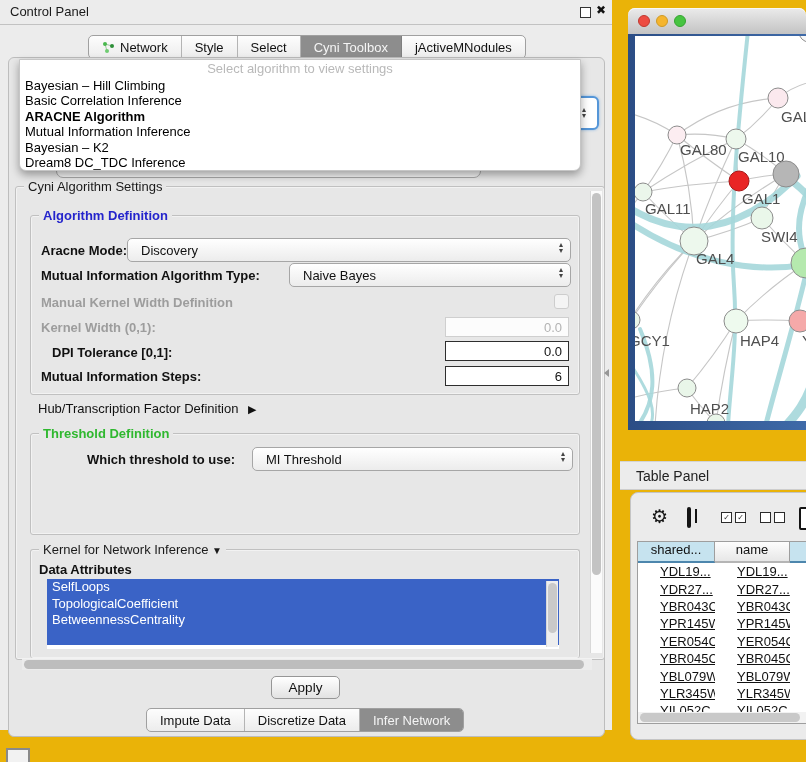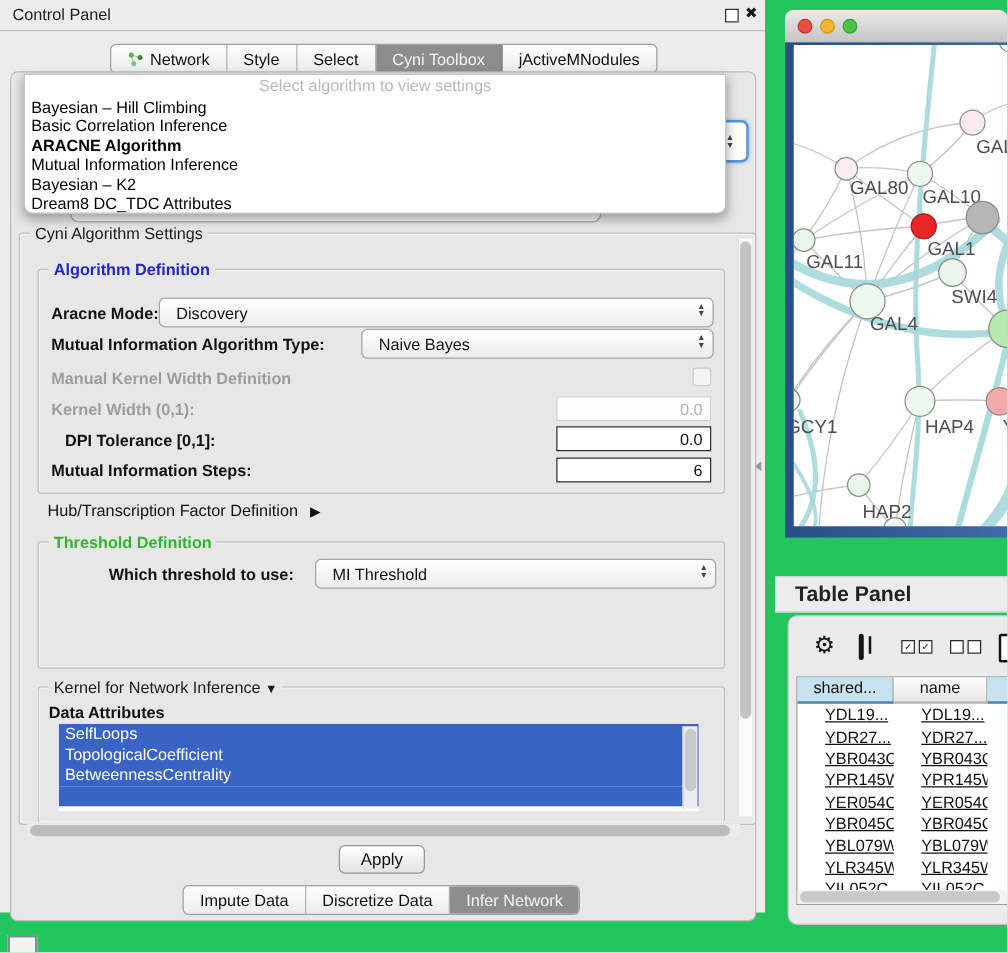--- a/index.html
+++ b/index.html
@@ -1,16 +1,16 @@
 <!DOCTYPE html>
 <html><head>
 <meta charset="utf-8">
 <style>
   html,body{margin:0;padding:0;}
-  .page{position:relative;width:806px;height:762px;overflow:hidden;background:#22c55e;
+  .page{position:relative;width:806px;height:762px;overflow:hidden;background:#eab308;
         font-family:"Liberation Sans","DejaVu Sans",sans-serif;color:#111;}
   .abs{position:absolute;}
 
   
   .cp{left:0;top:6;width:612px;height:730px;background:#ececec;}
   .cp-titlebar{left:0;top:0;width:612px;height:24px;border-bottom:1px solid #c2c2c2;}
   .cp-title{left:10px;top:4px;font-size:13px;color:#1a1a1a;}
   .win-float{left:580px;top:7px;width:9px;height:9px;border:1.5px solid #333;background:#fff;}
   .win-close{left:596px;top:3px;font-size:12px;font-weight:bold;color:#111;}
 
@@ -86,21 +86,21 @@
   .light{width:12px;height:12px;border-radius:50%;top:7px;}
   .light.red{left:10px;background:#ed4c42;border:1px solid #c03930;box-sizing:border-box;}
   .light.yellow{left:28px;background:#f5b52e;border:1px solid #cf9a26;box-sizing:border-box;}
   .light.green{left:46px;background:#47c441;border:1px solid #36a432;box-sizing:border-box;}
   .net-frame{left:0;top:26px;width:178px;height:396px;background:linear-gradient(90deg,#2b4d85,#3f6aa8);}
   .net-canvas{left:7px;top:28px;width:171px;height:385px;background:#fff;overflow:hidden;}
 
   
   .tp-strip{left:620px;top:461px;width:186px;height:27px;background:#ececec;
             border-top:1px solid #d4d4d4;border-bottom:1px solid #cdcdcd;display:flex;align-items:center;}
-  .tp-title{font-size:17px;color:#222;padding-left:16px;font-weight:bold;}
+  .tp-title{font-size:14px;color:#222;padding-left:16px;}
   .tp-box{left:630px;top:492px;width:190px;height:246px;background:#ebebeb;border:1px solid #c4c4c4;
           border-radius:8px;}
   .gear{font-size:19px;color:#141414;}
   .col-icon{width:16px;height:14px;border:2px solid #141414;border-radius:3px;position:relative;}
   .col-icon:after{content:"";position:absolute;left:6px;top:0;width:2px;height:14px;background:#141414;}
   .cb{width:9px;height:9px;border:1.5px solid #2b2b2b;display:inline-flex;align-items:center;
       justify-content:center;font-size:8px;line-height:8px;color:#2b2b2b;background:#fff;}
   .doc-icon{width:15px;height:19px;border:2px solid #141414;border-radius:2px;background:#fff;}
 
   .table{left:6px;top:48px;width:200px;border:1px solid #9e9e9e;background:#fff;}
@@ -167,21 +167,21 @@
       </div>
 
       <div class="abs popup">
         <div class="popup-head">Select algorithm to view settings</div>
         <div id="popup-items">
             <div class="popup-item">Bayesian – Hill Climbing</div>
             <div class="popup-item">Basic Correlation Inference</div>
             <div class="popup-item bold">ARACNE Algorithm</div>
             <div class="popup-item">Mutual Information Inference</div>
             <div class="popup-item">Bayesian – K2</div>
-            <div class="popup-item">Dream8 DC_TDC Attributes</div>
+            <div class="popup-item">Dream8 DC_TDC Inference</div>
           </div>
       </div>
 
       <div class="abs group" style="left:6px;top:128px;width:588px;height:472px;">
         <span class="group-title t-plain">Cyni Algorithm Settings</span>
 
         <div class="abs vscroll" style="right:2px;top:4px;height:462px;">
           <div class="vthumb" style="top:2px;height:382px;"></div>
         </div>
 

